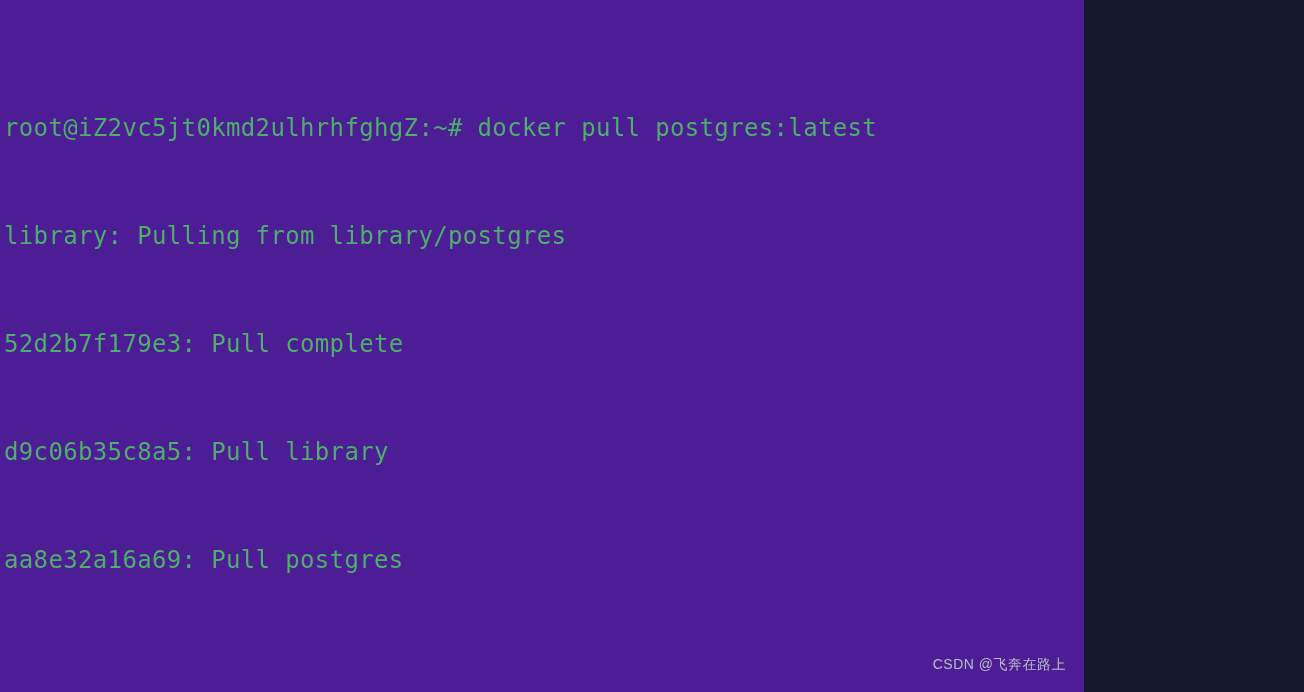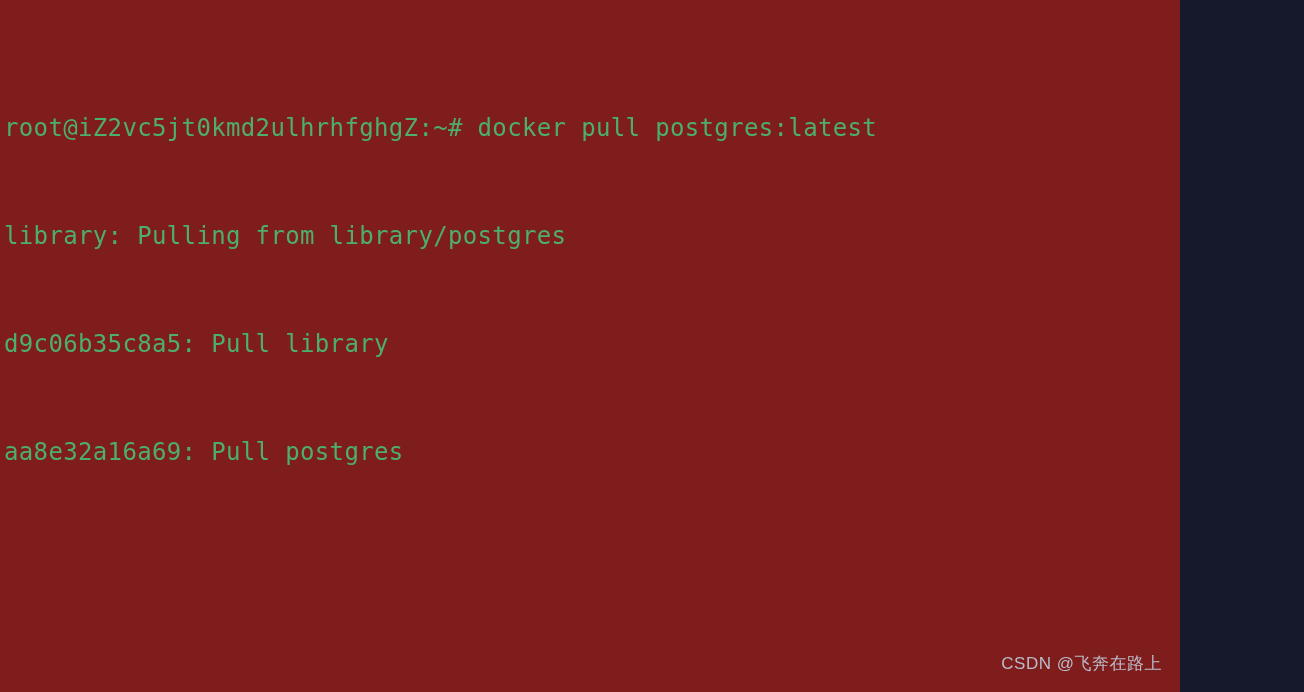--- a/index.html
+++ b/index.html
@@ -2,23 +2,23 @@
 <html><head>
 <meta charset="utf-8">
 <style>
   html, body {
     margin: 0;
     padding: 0;
     background: #16182b;
   }
   #terminal {
     position: relative;
-    width: 1180px;
+    width: 1084px;
     height: 692px;
-    background: #7f1d1d;
+    background: #4c1d95;
     overflow: hidden;
     font-family: "DejaVu Sans Mono", "Liberation Mono", monospace;
     font-size: 24px;
     line-height: 36px;
     letter-spacing: 0.35px;
     color: #4caf6a;
     -webkit-font-smoothing: antialiased;
   }
   #screen {
     position: absolute;
@@ -30,35 +30,36 @@
   .line {
     height: 36px;
     white-space: pre;
     color: #4caf6a;
   }
   #watermark {
     position: absolute;
     right: 18px;
     bottom: 10px;
     font-family: "Liberation Sans", "DejaVu Sans", sans-serif;
-    font-size: 17px;
+    font-size: 14px;
     letter-spacing: 0.5px;
     color: #b9bdc9;
     white-space: pre;
   }
 </style>
 </head>
 <body>
 
 <div id="terminal">
 
   <div id="screen">
 
     <div class="line">root@iZ2vc5jt0kmd2ulhrhfghgZ:~# docker pull postgres:latest</div>
     <div class="line">library: Pulling from library/postgres</div>
+    <div class="line">52d2b7f179e3: Pull complete</div>
     <div class="line">d9c06b35c8a5: Pull library</div>
     <div class="line">aa8e32a16a69: Pull postgres</div>
     
     
     
     
     
     
     
     

